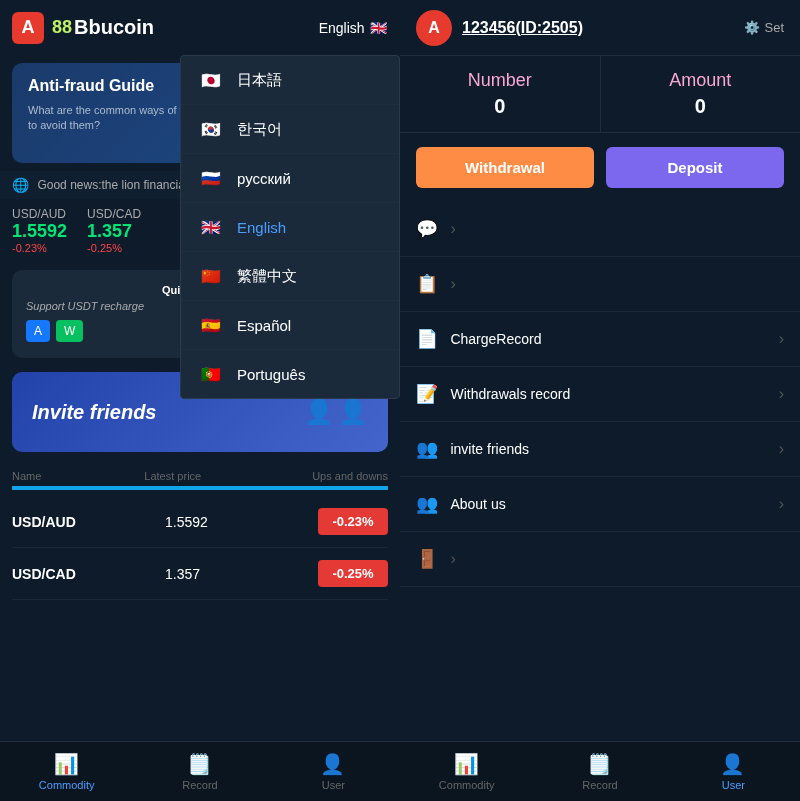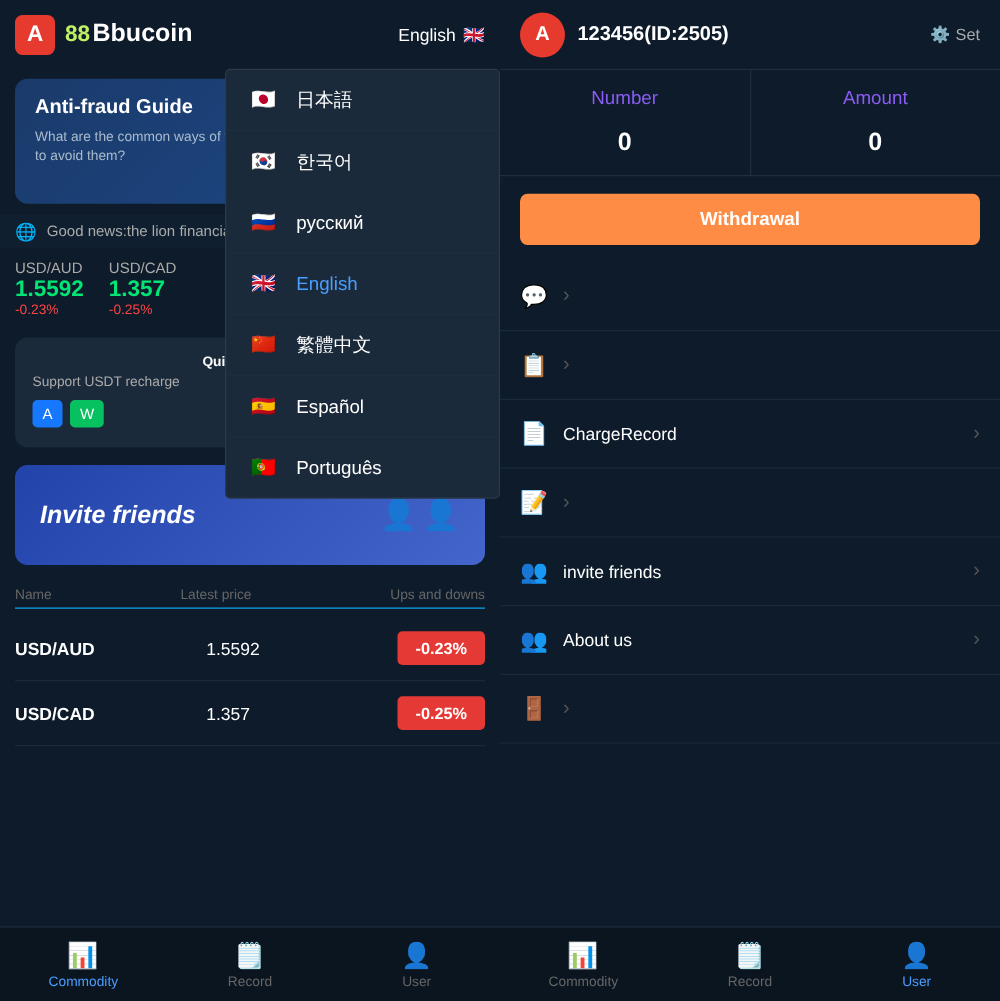--- a/index.html
+++ b/index.html
@@ -171,20 +171,21 @@
     }
     .quick-recharge h4 {
       font-size: 11px;
       font-weight: bold;
       margin-bottom: 4px;
       text-align: right;
     }
     .quick-recharge p {
       font-size: 11px;
       color: #aaa;
+      font-style: italic;
     }
     .qr-icons {
       margin-top: 8px;
       display: flex;
       gap: 6px;
     }
     .qr-icon {
       background: #2a7eff;
       border-radius: 4px;
       padding: 4px 8px;
@@ -239,21 +240,21 @@
 
     
     .increase-list {
       padding: 8px 12px;
       flex: 1;
     }
     .increase-list h4 { font-size: 14px; font-weight: bold; margin-bottom: 8px; }
     .list-header {
       display: flex;
       padding: 4px 0;
-      border-bottom: 1px solid #0ea5e9;
+      border-bottom: 4px solid #0ea5e9;
       margin-bottom: 6px;
       gap: 21px;
     }
     .list-header span { font-size: 11px; color: #666; flex: 1; }
     .list-header span:last-child { text-align: right; }
     .list-row {
       display: flex;
       align-items: center;
       padding: 12px 0;
       border-bottom: 1px solid #1a2a3a;
@@ -319,21 +320,21 @@
       height: 36px;
       background: #e63a2e;
       border-radius: 50%;
       display: flex;
       align-items: center;
       justify-content: center;
       font-size: 16px;
       font-weight: bold;
       margin-right: 10px;
     }
-    .account-info { flex: 1; }
+    .account-info { flex: 1; text-decoration: underline; }
     .account-id { font-size: 16px; font-weight: bold; }
     .account-balance { font-size: 12px; color: #aaa; }
     .set-btn {
       display: flex;
       align-items: center;
       gap: 4px;
       background: none;
       border: none;
       color: #aaa;
       font-size: 13px;
@@ -347,21 +348,21 @@
       border-bottom: 1px solid #1e2e3e;
     }
     .stat-item {
       flex: 1;
       display: flex;
       flex-direction: column;
       align-items: center;
       padding: 14px;
     }
     .stat-item:first-child { border-right: 1px solid #1e2e3e; }
-    .stat-label { font-size: 15px; color: #8b5cf6; margin-bottom: 16px; }
+    .stat-label { font-size: 18px; color: #f9a8d4; margin-bottom: 4px; }
     .stat-value { font-size: 20px; font-weight: bold; }
 
     
     .action-btns {
       display: flex;
       gap: 12px;
       padding: 14px 16px;
     }
     .btn-withdrawal {
       flex: 1;
@@ -561,38 +562,40 @@
       <span class="stat-value">0</span>
     </div>
     <div class="stat-item">
       <span class="stat-label">Amount</span>
       <span class="stat-value">0</span>
     </div>
   </div>
 
   <div class="action-btns">
     <button class="btn-withdrawal">Withdrawal</button>
+    <button class="btn-deposit">Deposit</button>
   </div>
 
   <div class="menu-list">
     <div class="menu-item">
       <span class="menu-icon">💬</span>
       <span class="menu-arrow">›</span>
     </div>
     <div class="menu-item">
       <span class="menu-icon">📋</span>
       <span class="menu-arrow">›</span>
     </div>
     <div class="menu-item">
       <span class="menu-icon">📄</span>
       <span class="menu-label">ChargeRecord</span>
       <span class="menu-arrow">›</span>
     </div>
     <div class="menu-item">
       <span class="menu-icon">📝</span>
+      <span class="menu-label">Withdrawals record</span>
       <span class="menu-arrow">›</span>
     </div>
     <div class="menu-item">
       <span class="menu-icon">👥</span>
       <span class="menu-label">invite friends</span>
       <span class="menu-arrow">›</span>
     </div>
     <div class="menu-item">
       <span class="menu-icon">👥</span>
       <span class="menu-label">About us</span>

